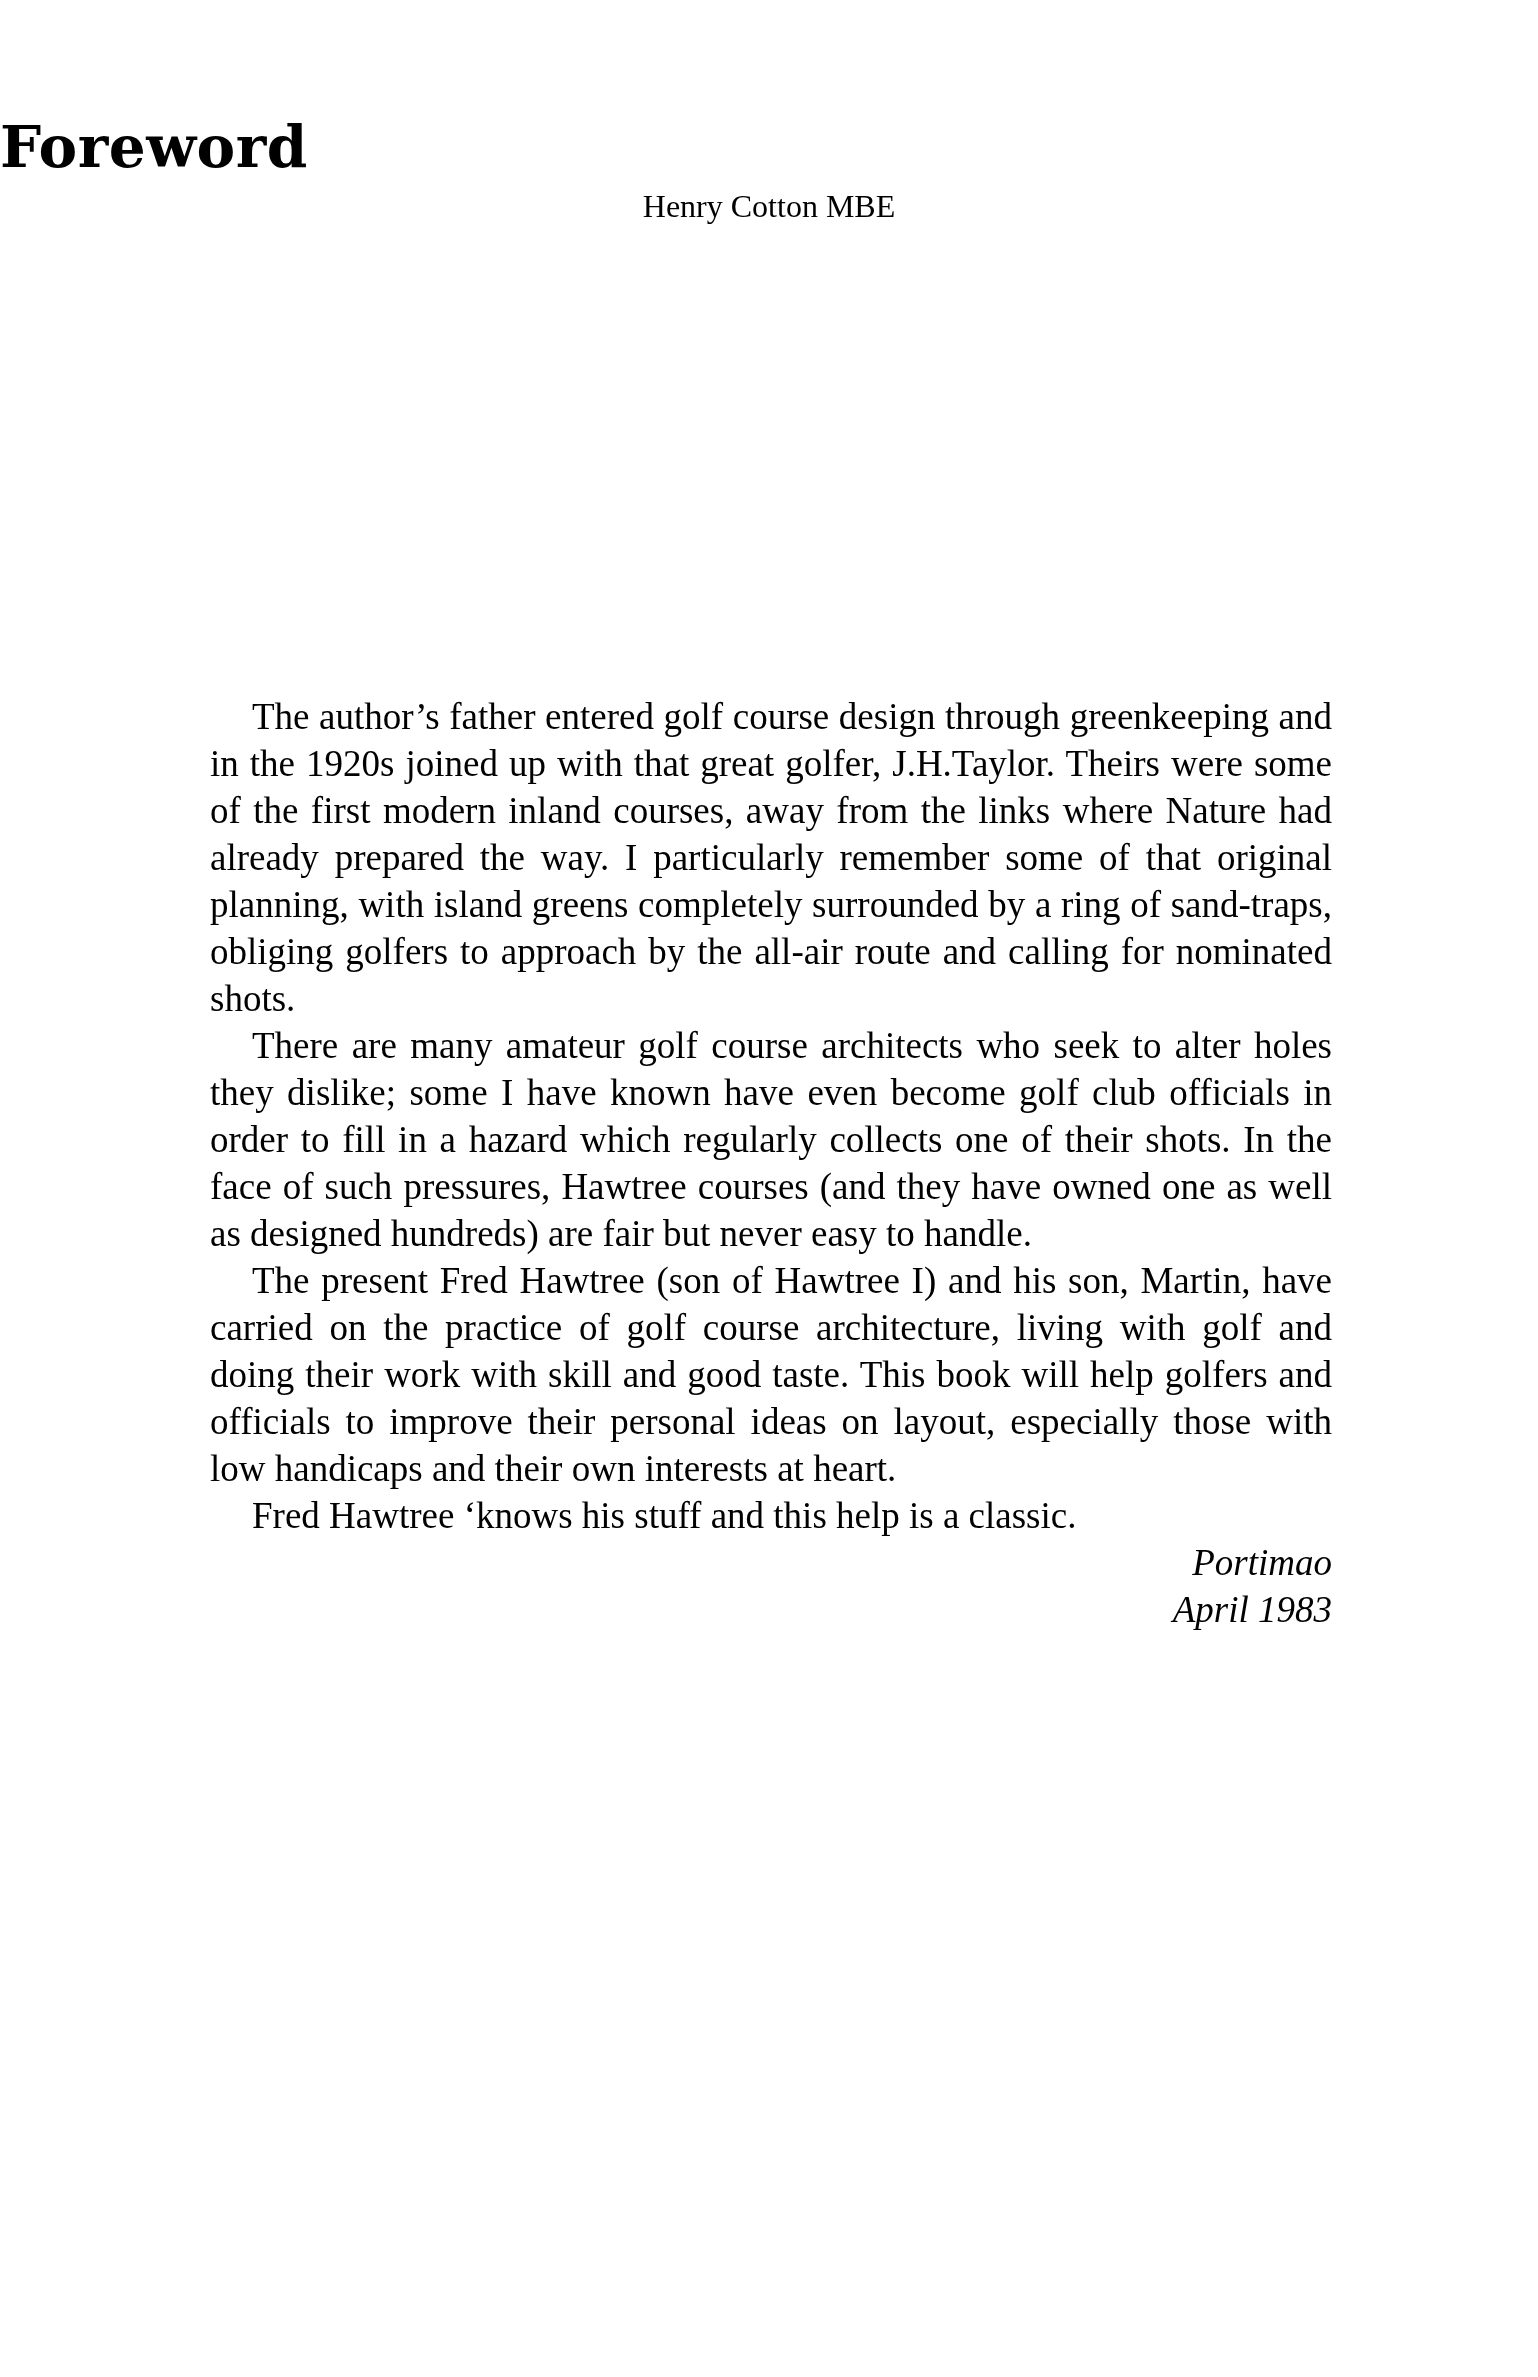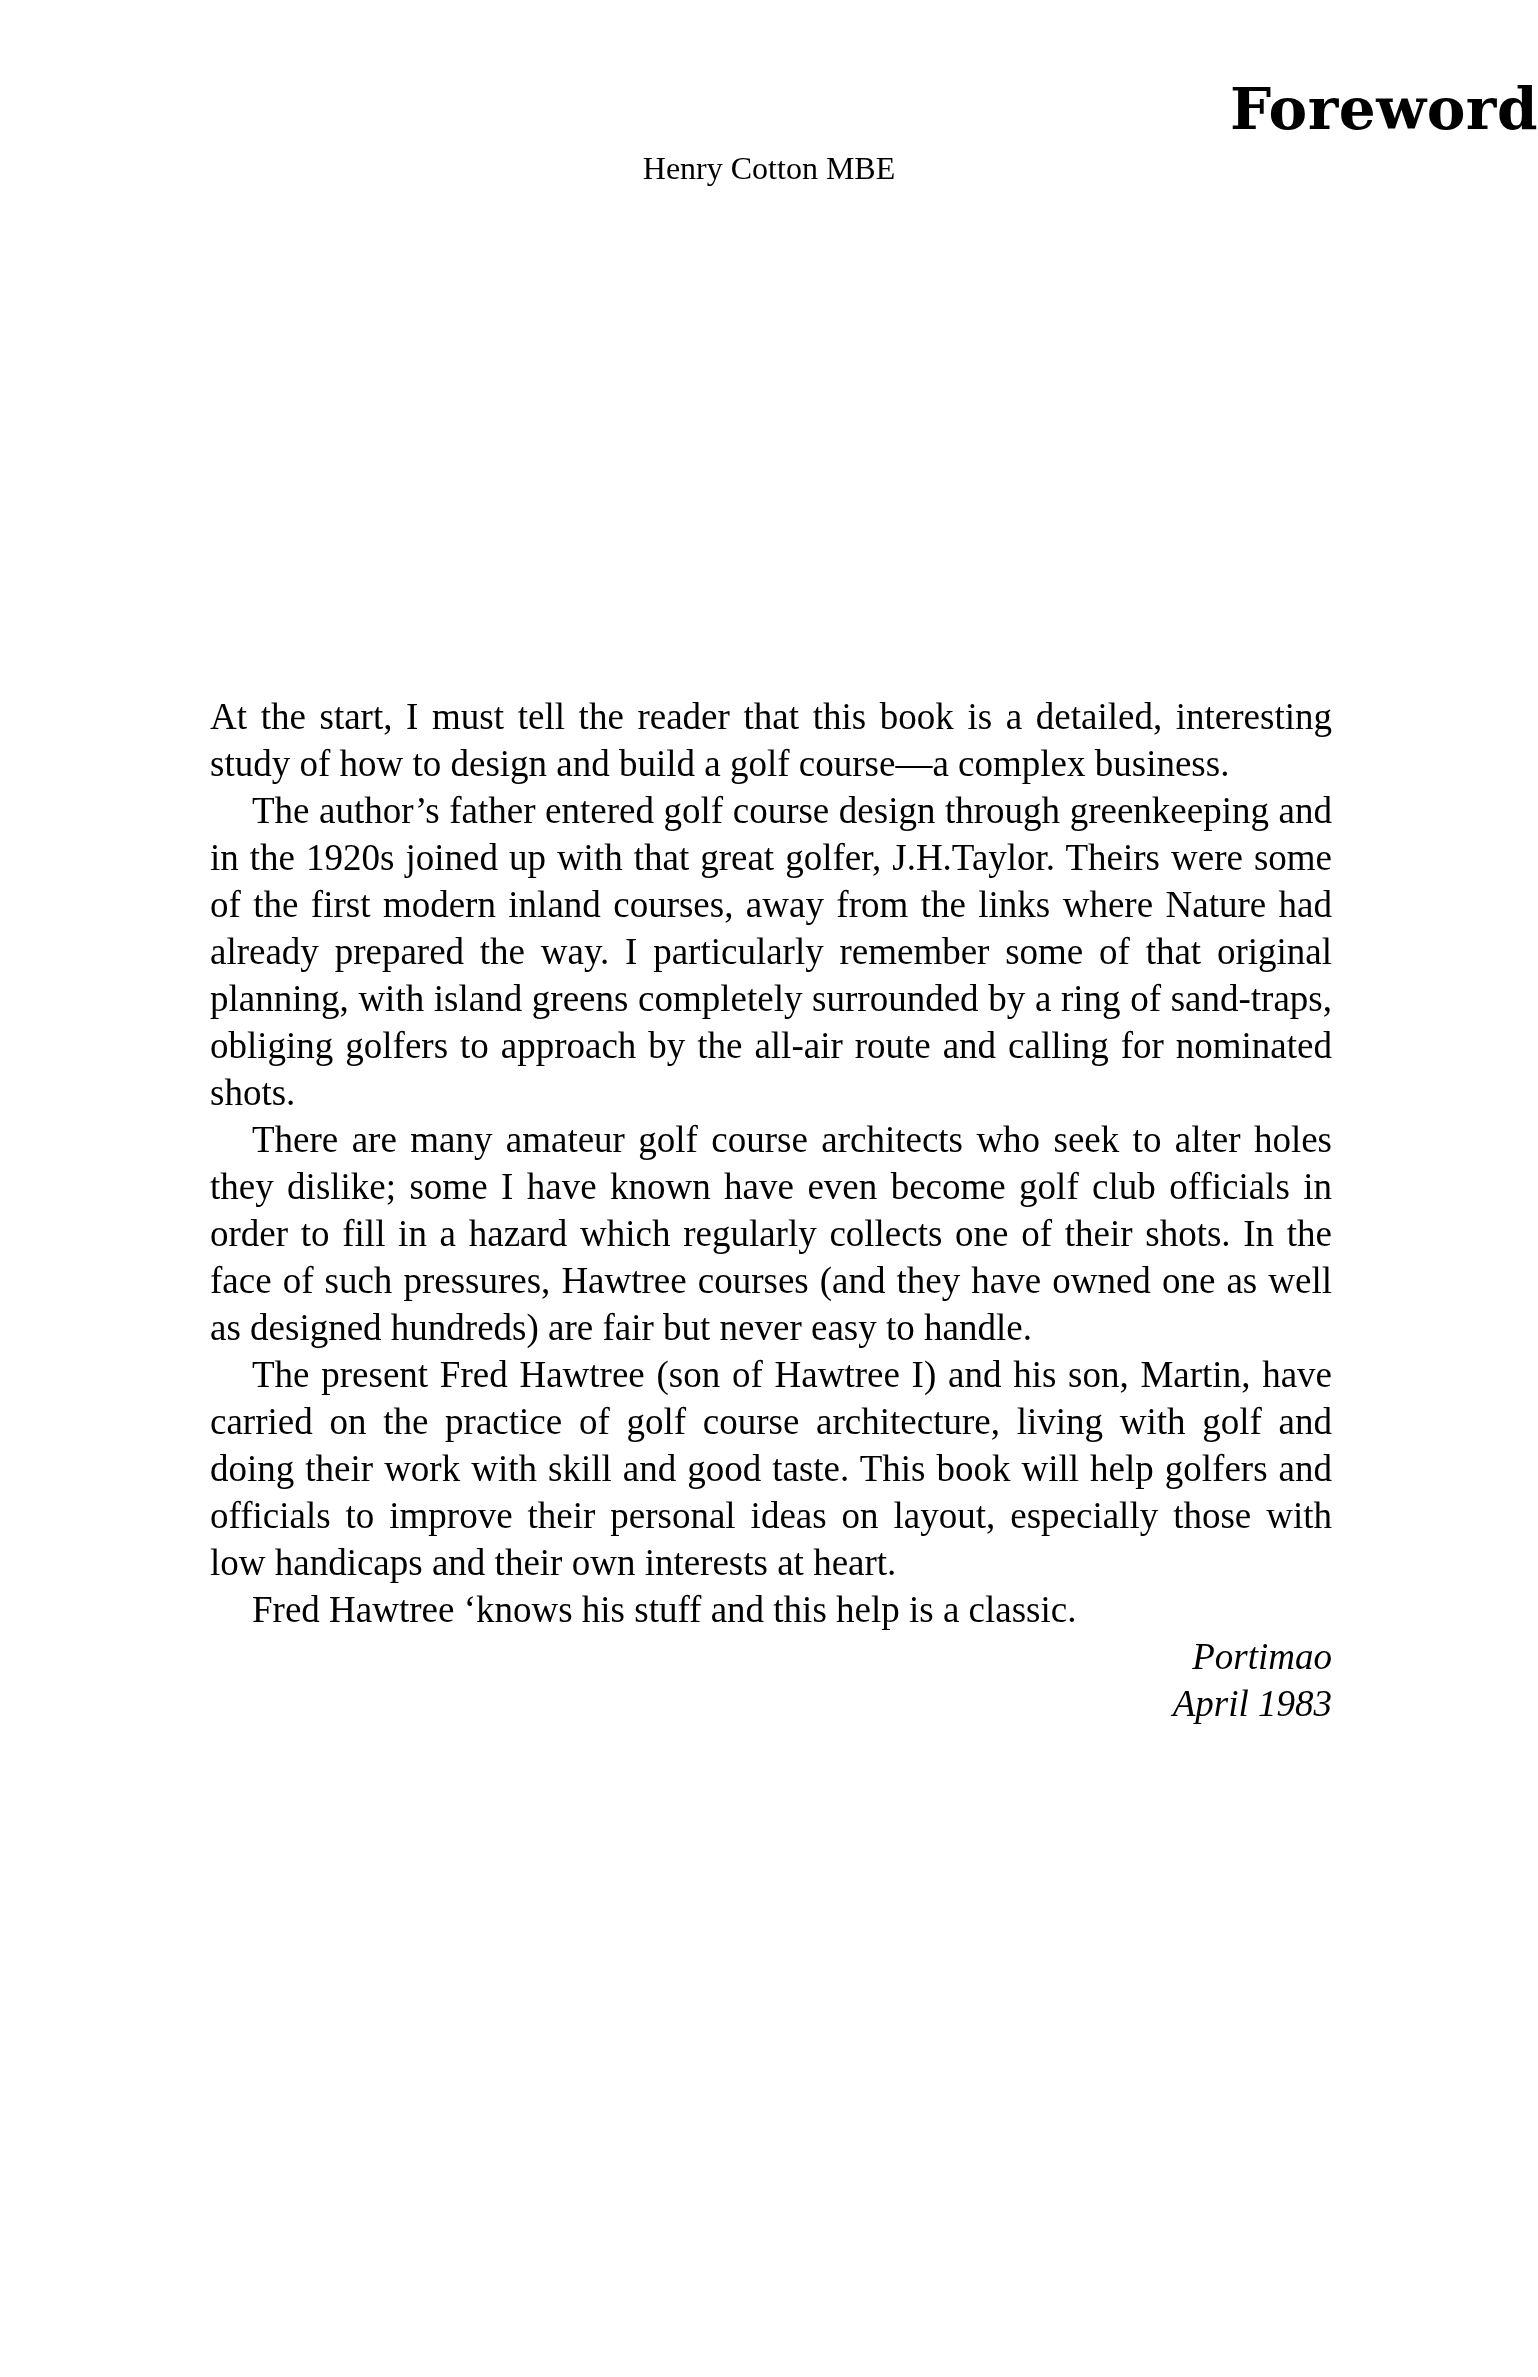--- a/index.html
+++ b/index.html
@@ -10,26 +10,26 @@
   .page {
     position: relative;
     width: 1538px;
     height: 2377px;
     background: #ffffff;
     color: #000000;
     overflow: hidden;
   }
   .title {
     margin: 0;
-    padding-top: 78px;
+    padding-top: 116px;
     font-family: "DejaVu Serif", serif;
     font-weight: bold;
     font-size: 58px;
     line-height: 62px;
-    text-align: right;
+    text-align: left;
     letter-spacing: 0.5px;
   }
   .subtitle {
     margin-top: 5.6px;
     font-family: "Liberation Serif", serif;
     font-size: 32px;
     line-height: 45px;
     text-align: center;
   }
   .body-text {
@@ -56,21 +56,20 @@
 </style>
 </head>
 <body>
 
 <div class="page">
   <h1 class="title">Foreword</h1>
 
   <div class="subtitle">Henry Cotton MBE</div>
 
   <div class="body-text">
-    <p class="no-indent">At the start, I must tell the reader that this book is a detailed, interesting study of how to design and build a golf course—a complex business.</p>
     <p>The author’s father entered golf course design through greenkeeping and in the 1920s joined up with that great golfer, J.H.Taylor. Theirs were some of the first modern inland courses, away from the links where Nature had already prepared the way. I particularly remember some of that original planning, with island greens completely surrounded by a ring of sand-traps, obliging golfers to approach by the all-air route and calling for nominated shots.</p>
     <p>There are many amateur golf course architects who seek to alter holes they dislike; some I have known have even become golf club officials in order to fill in a hazard which regularly collects one of their shots. In the face of such pressures, Hawtree courses (and they have owned one as well as designed hundreds) are fair but never easy to handle.</p>
     <p>The present Fred Hawtree (son of Hawtree I) and his son, Martin, have carried on the practice of golf course architecture, living with golf and doing their work with skill and good taste. This book will help golfers and officials to improve their personal ideas on layout, especially those with low handicaps and their own interests at heart.</p>
     <p>Fred Hawtree ‘knows his stuff and this help is a classic.</p>
 
     <div class="signature">
       <div>Portimao</div>
       <div>April 1983</div>
     </div>
   </div>

